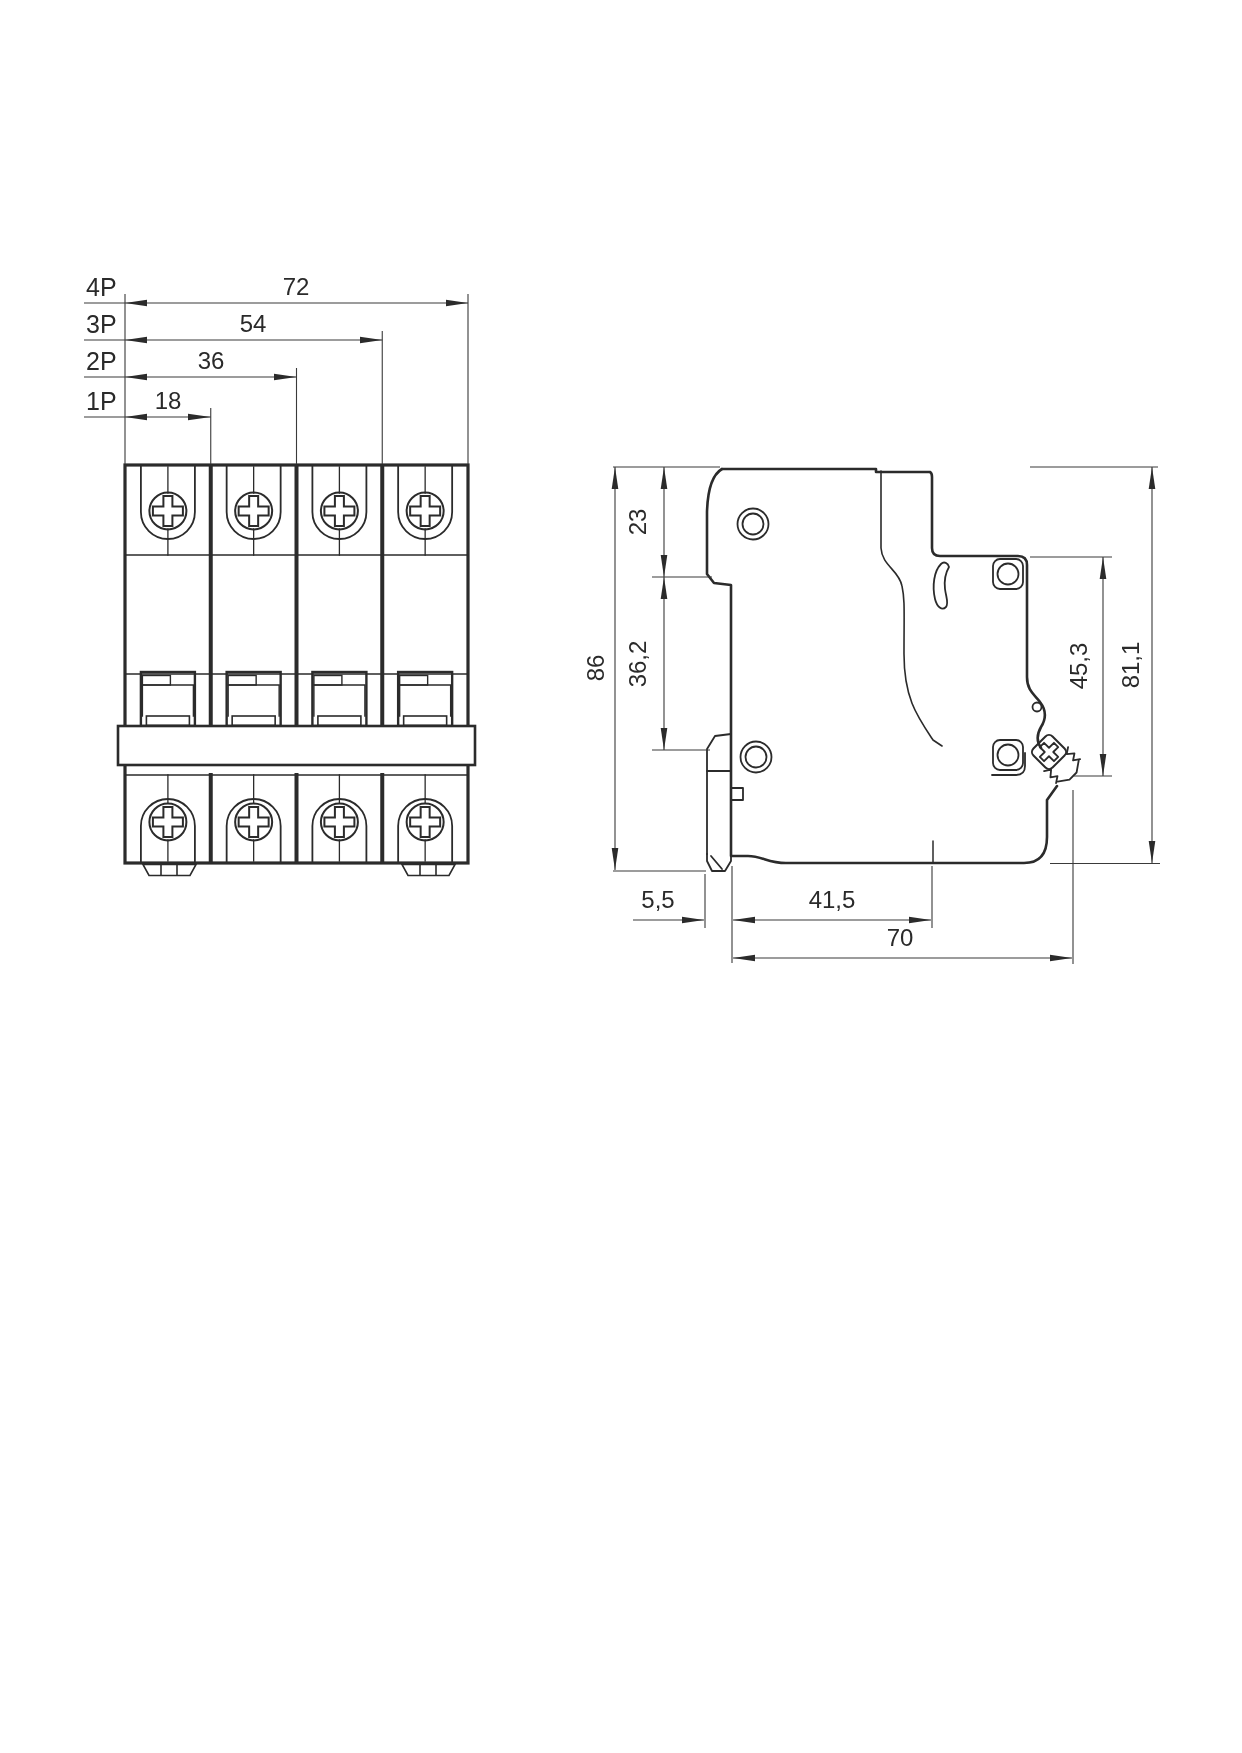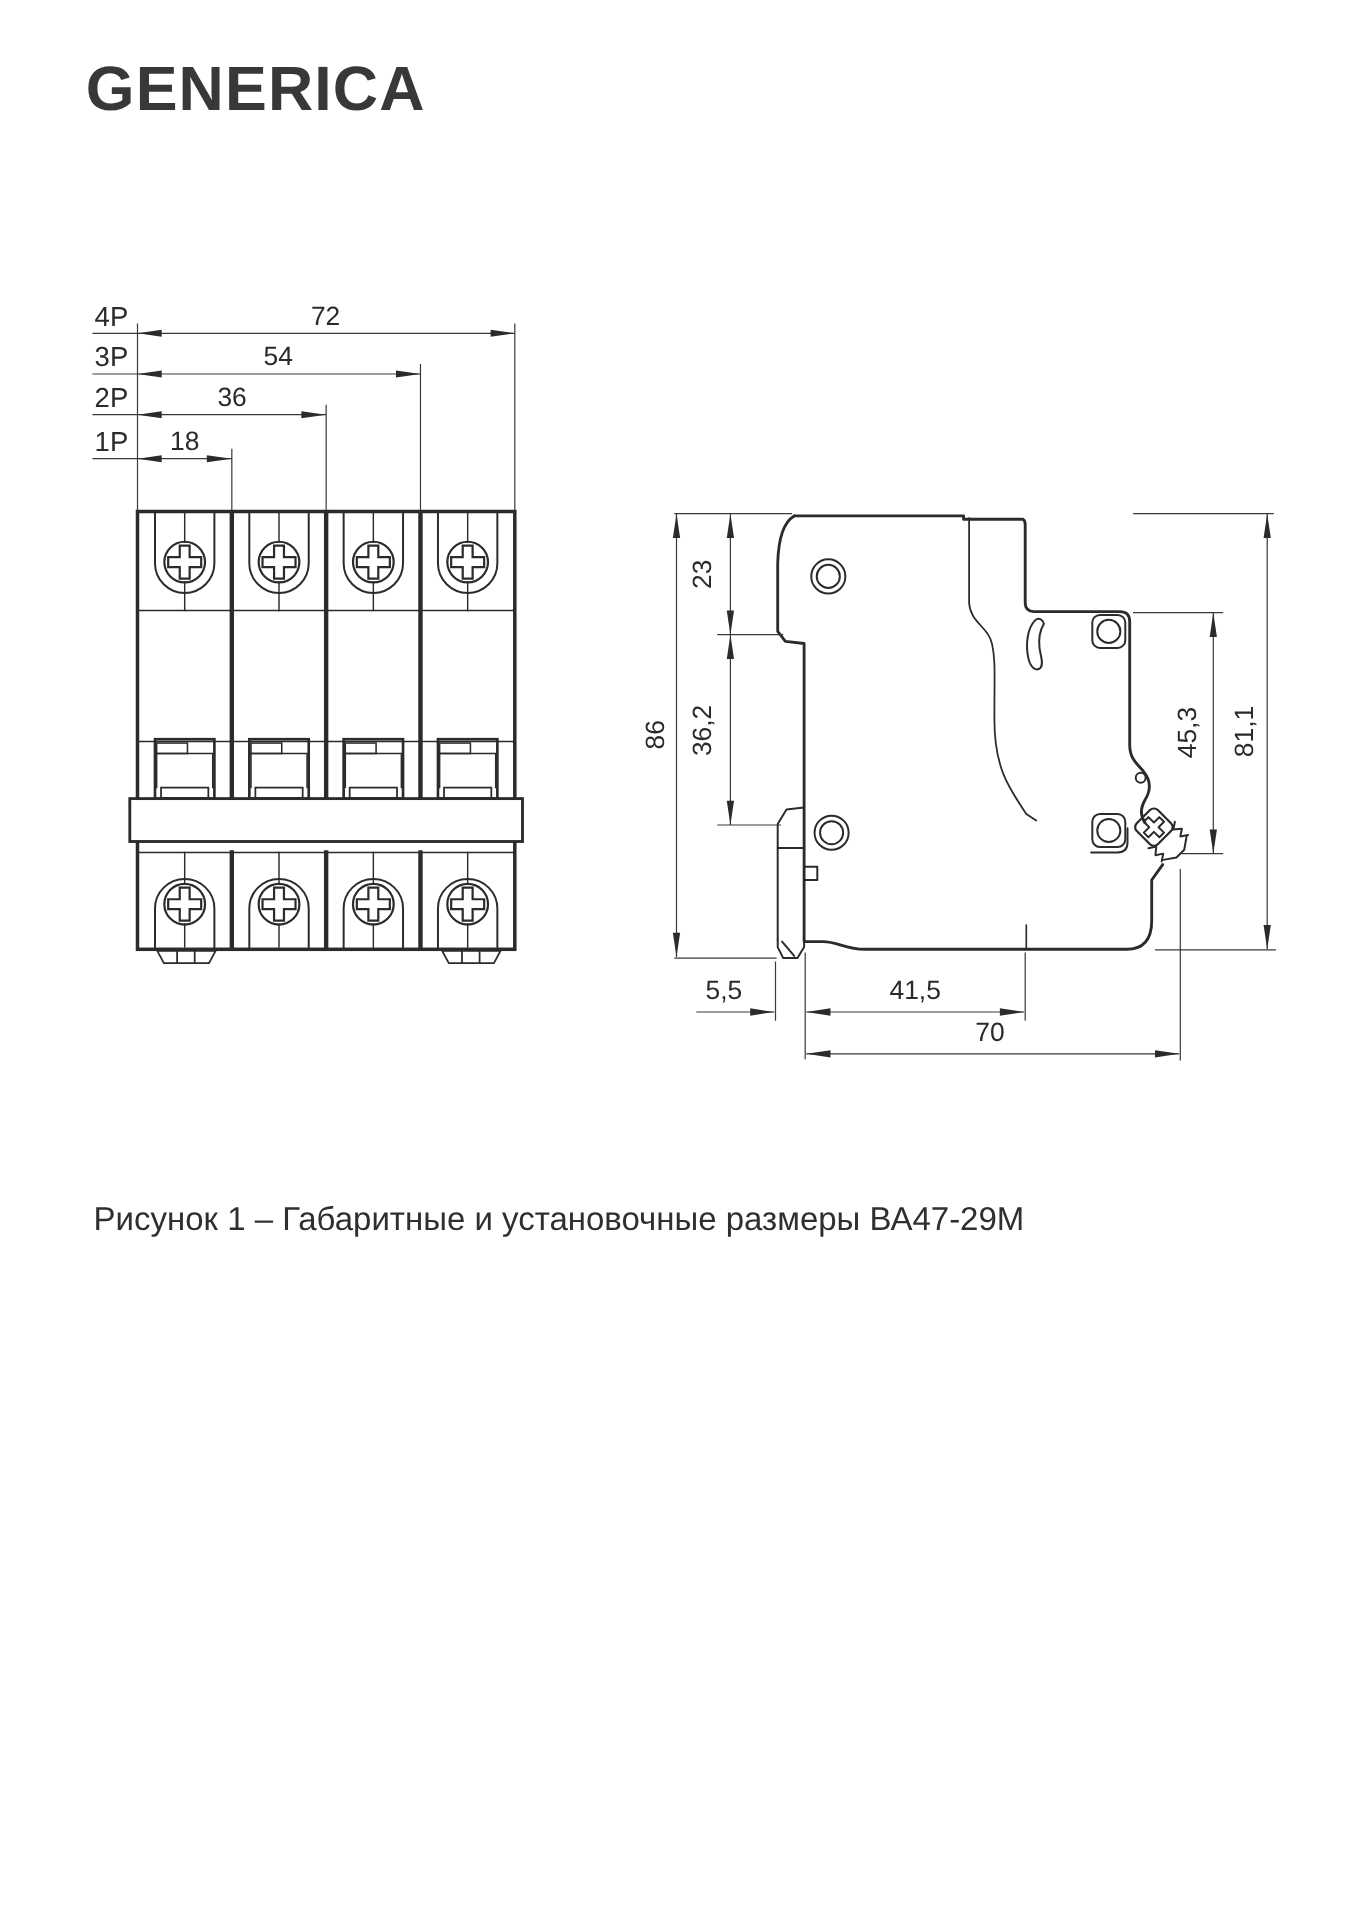--- a/index.html
+++ b/index.html
@@ -24,21 +24,20 @@
     font-family:"Liberation Sans", sans-serif;
     font-size:24px;fill:#2a2a2a;
   }
   .lbl{font-size:25px;}
 </style>
 </head>
 <body>
 
 <div class="page">
 
-  <div class="brand-logo">GENERICA</div>
 
   <svg width="1242" height="1753" viewBox="0 0 1242 1753">
 
     <g stroke="#2b2b2b" fill="none" stroke-linecap="square">
 
       <defs>
         <g id="cb-module">
           <path d="M 140.9 467 L 140.9 512 A 27 27 0 0 0 194.9 512 L 194.9 467" stroke-width="1.8"></path>
           <circle cx="167.9" cy="511" r="18.5" stroke-width="2"></circle>
           <path d="M 152.9 506.5 L 163.4 506.5 L 163.4 496 L 172.4 496 L 172.4 506.5 L 182.9 506.5 L 182.9 515.5 L 172.4 515.5 L 172.4 526 L 163.4 526 L 163.4 515.5 L 152.9 515.5 Z" stroke-width="2"></path>
@@ -189,14 +188,13 @@
         <text transform="translate(646,664) rotate(-90)" text-anchor="middle">36,2</text>
         <text transform="translate(1087,666) rotate(-90)" text-anchor="middle">45,3</text>
         <text transform="translate(1139,665) rotate(-90)" text-anchor="middle">81,1</text>
         <text x="658" y="908" text-anchor="middle">5,5</text>
         <text x="832" y="908" text-anchor="middle">41,5</text>
         <text x="900" y="946" text-anchor="middle">70</text>
       </g>
     </g>
   </svg>
 
-  <div class="figure-caption">Рисунок 1 – Габаритные и установочные размеры ВА47-29М</div>
 </div>
 
 </body></html>

